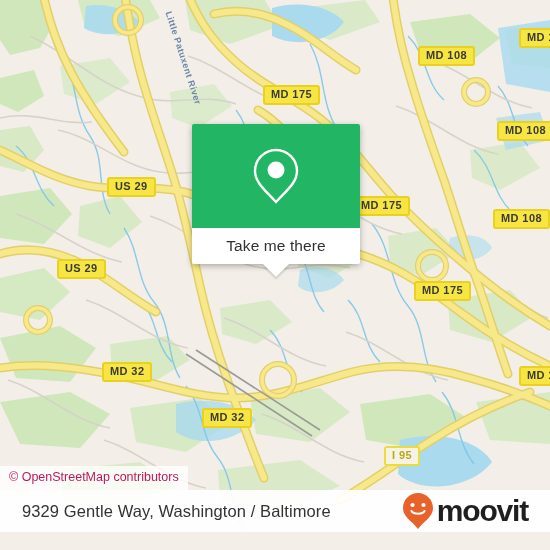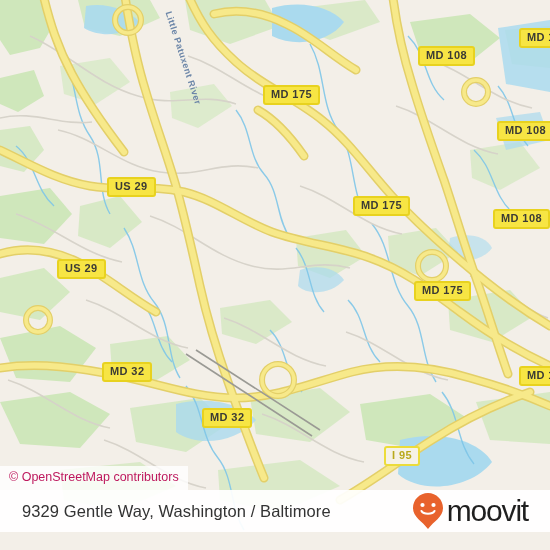--- a/index.html
+++ b/index.html
@@ -103,21 +103,21 @@
   #footer-address{
     color:#333333;
     font-size:16.5px;
     letter-spacing:.1px;
     white-space:nowrap;
   }
   #logo{display:flex;align-items:center;gap:2px;}
   #logo-word{
     color:#1f1f1f;
     font-size:30px;
-    font-weight:normal;
+    font-weight:bold;
     letter-spacing:-1.2px;
     line-height:30px;
   }
 </style>
 </head>
 <body>
 
 <div id="app">
 
   <div id="map">
@@ -259,20 +259,32 @@
     <div class="shield" style="left:353px;top:196px;">MD 175</div>
     <div class="shield" style="left:493px;top:209px;">MD 108</div>
     <div class="shield" style="left:57px;top:259px;">US 29</div>
     <div class="shield" style="left:414px;top:281px;">MD 175</div>
     <div class="shield" style="left:102px;top:362px;">MD 32</div>
     <div class="shield" style="left:519px;top:366px;">MD 1</div>
     <div class="shield" style="left:202px;top:408px;">MD 32</div>
     <div class="shield faint" style="left:384px;top:446px;">I 95</div>
   </div>
 
+  <div id="card">
+    <div id="card-top">
+      <svg width="50" height="58" viewBox="0 0 50 58">
+        <path d="M25,3 C13.4,3 4,12.4 4,24 C4,36 15,44 25,55 C35,44 46,36 46,24 C46,12.4 36.6,3 25,3 Z" fill="none" stroke="#ffffff" stroke-width="2.4"></path>
+        <circle cx="25" cy="23" r="8.5" fill="#ffffff"></circle>
+      </svg>
+    </div>
+    <div id="card-bottom">
+      <span>Take me there</span>
+    </div>
+    <div id="card-tail"></div>
+  </div>
 
   <div id="attribution">© OpenStreetMap contributors</div>
 
   <div id="footer">
     <div id="footer-address">9329 Gentle Way, Washington / Baltimore</div>
     <div id="logo">
       <svg width="34" height="38" viewBox="0 0 34 38">
         <path d="M17,1 C8.7,1 2,7.7 2,16 C2,25 11,29 17,37 C23,29 32,25 32,16 C32,7.7 25.3,1 17,1 Z" fill="#e8622c"></path>
         <circle cx="11.5" cy="13" r="2.1" fill="#ffffff"></circle>
         <circle cx="22.5" cy="13" r="2.1" fill="#ffffff"></circle>

